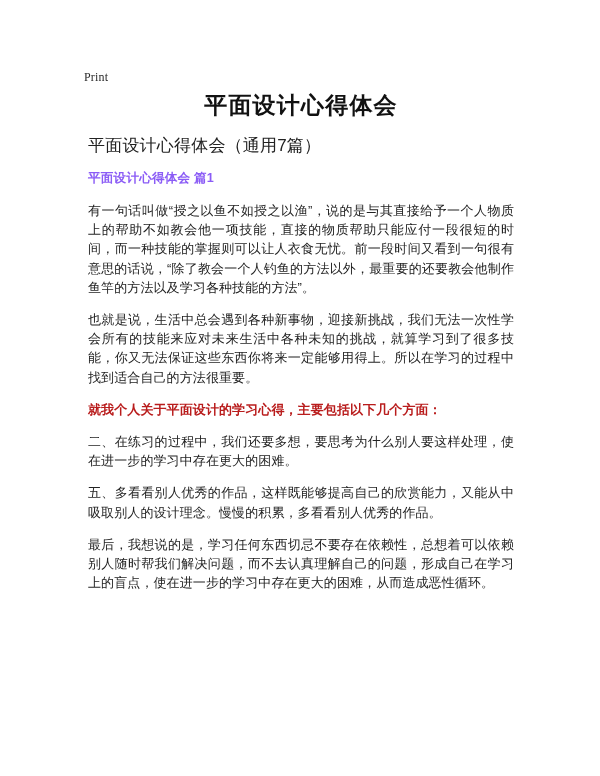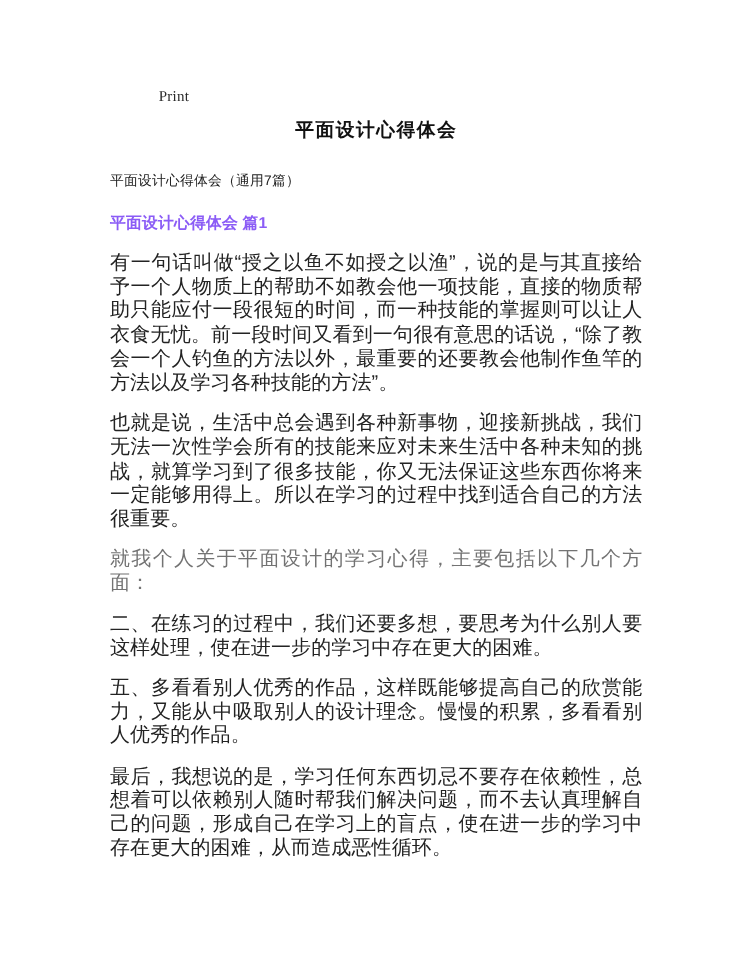--- a/index.html
+++ b/index.html
@@ -28,71 +28,70 @@
   
   .print-label {
     position: absolute;
     left: 84px;
     top: 70px;
     font-family: "Liberation Serif", "DejaVu Serif", serif;
     font-size: 12px;
     line-height: 14px;
     color: #2b2b2b;
     letter-spacing: 0.2px;
-    margin-left: 43px;
   }
 
   
   .doc {
     position: absolute;
     left: 88px;
     top: 92px;
     width: 426px;
   }
 
   .doc-title {
-    font-size: 15px;
+    font-size: 23px;
     line-height: 26px;
     font-weight: 700;
     text-align: center;
     margin: 0 0 18px 0;
     letter-spacing: 1.2px;
     color: #111111;
   }
 
   .subtitle {
-    font-size: 11px;
+    font-size: 17px;
     line-height: 19px;
     margin: 0 0 14px 0;
     color: #222222;
     letter-spacing: 0.2px;
   }
 
   .section-heading {
     font-size: 12.6px;
     line-height: 19px;
     font-weight: 700;
     margin: 0 0 13px 0;
     color: #8b5cf6;
     letter-spacing: 0.2px;
   }
 
   p.para {
-    font-size: 16px;
+    font-size: 13px;
     line-height: 19.2px;
     margin: 0 0 13px 0;
     text-align: justify;
     text-justify: inter-ideograph;
     color: #232323;
     letter-spacing: 0.1px;
   }
 
   p.para.bold {
-    font-weight: 400;
-    color: #737373;
+    font-weight: 700;
+    color: #b91c1c;
   }
 
   p.para:last-child {
     margin-bottom: 0;
   }
 
   .gap-before {
     margin-top: 5px;
   }
 </style>

